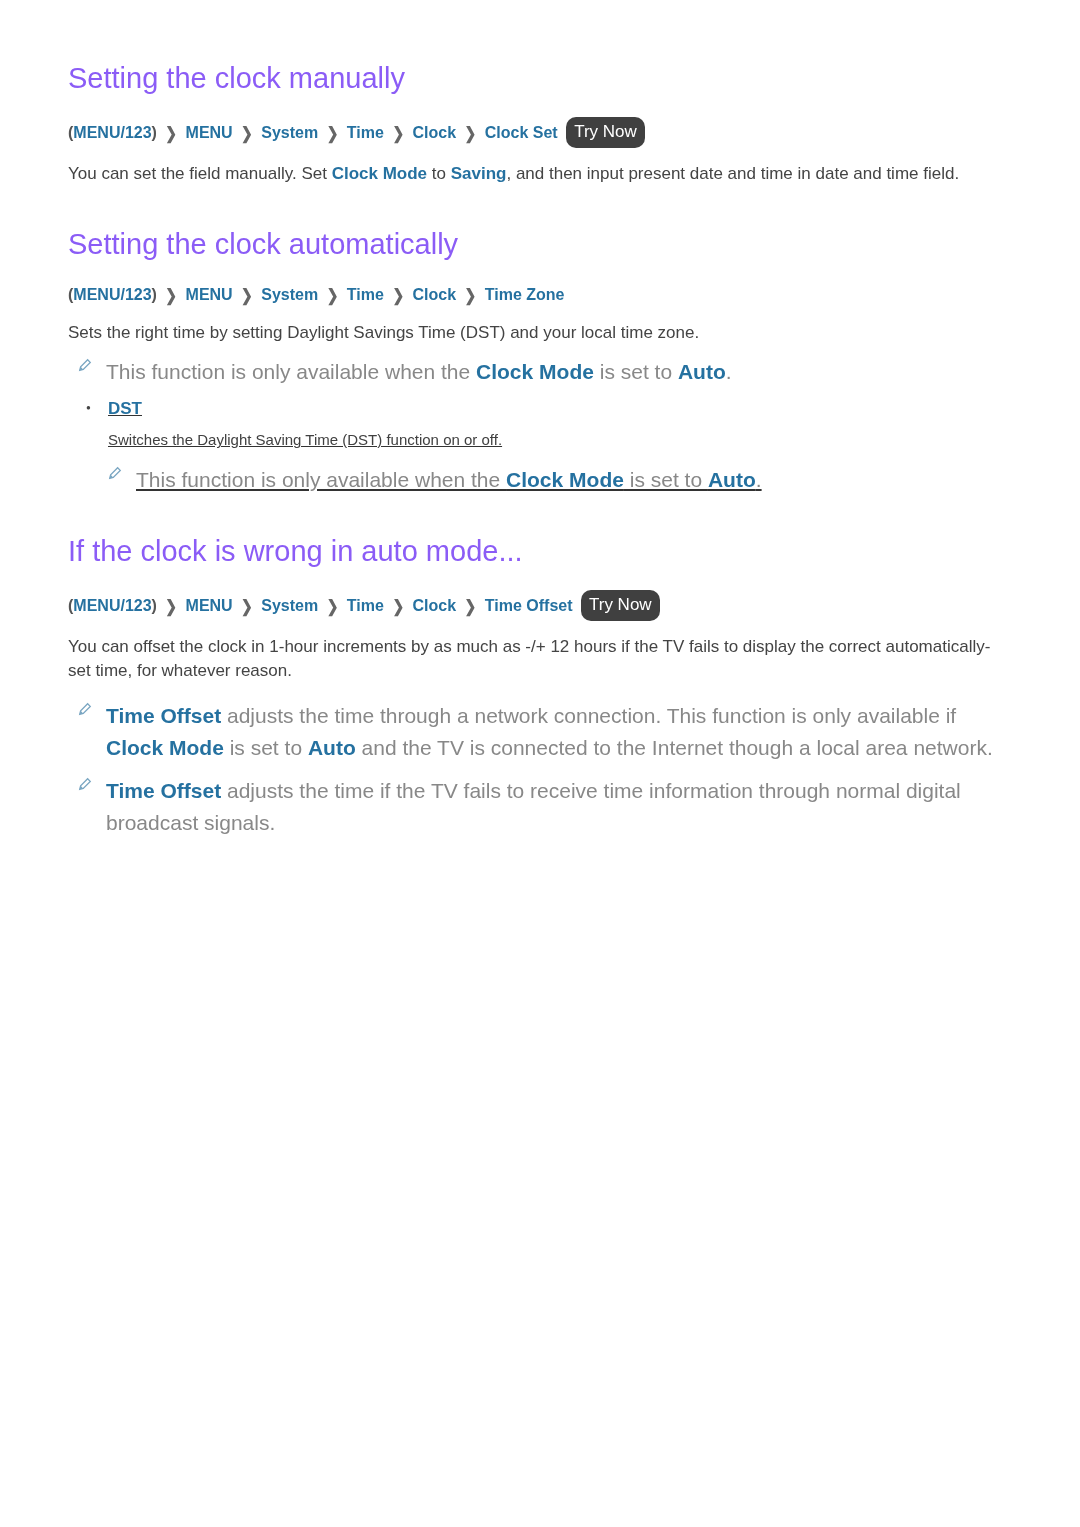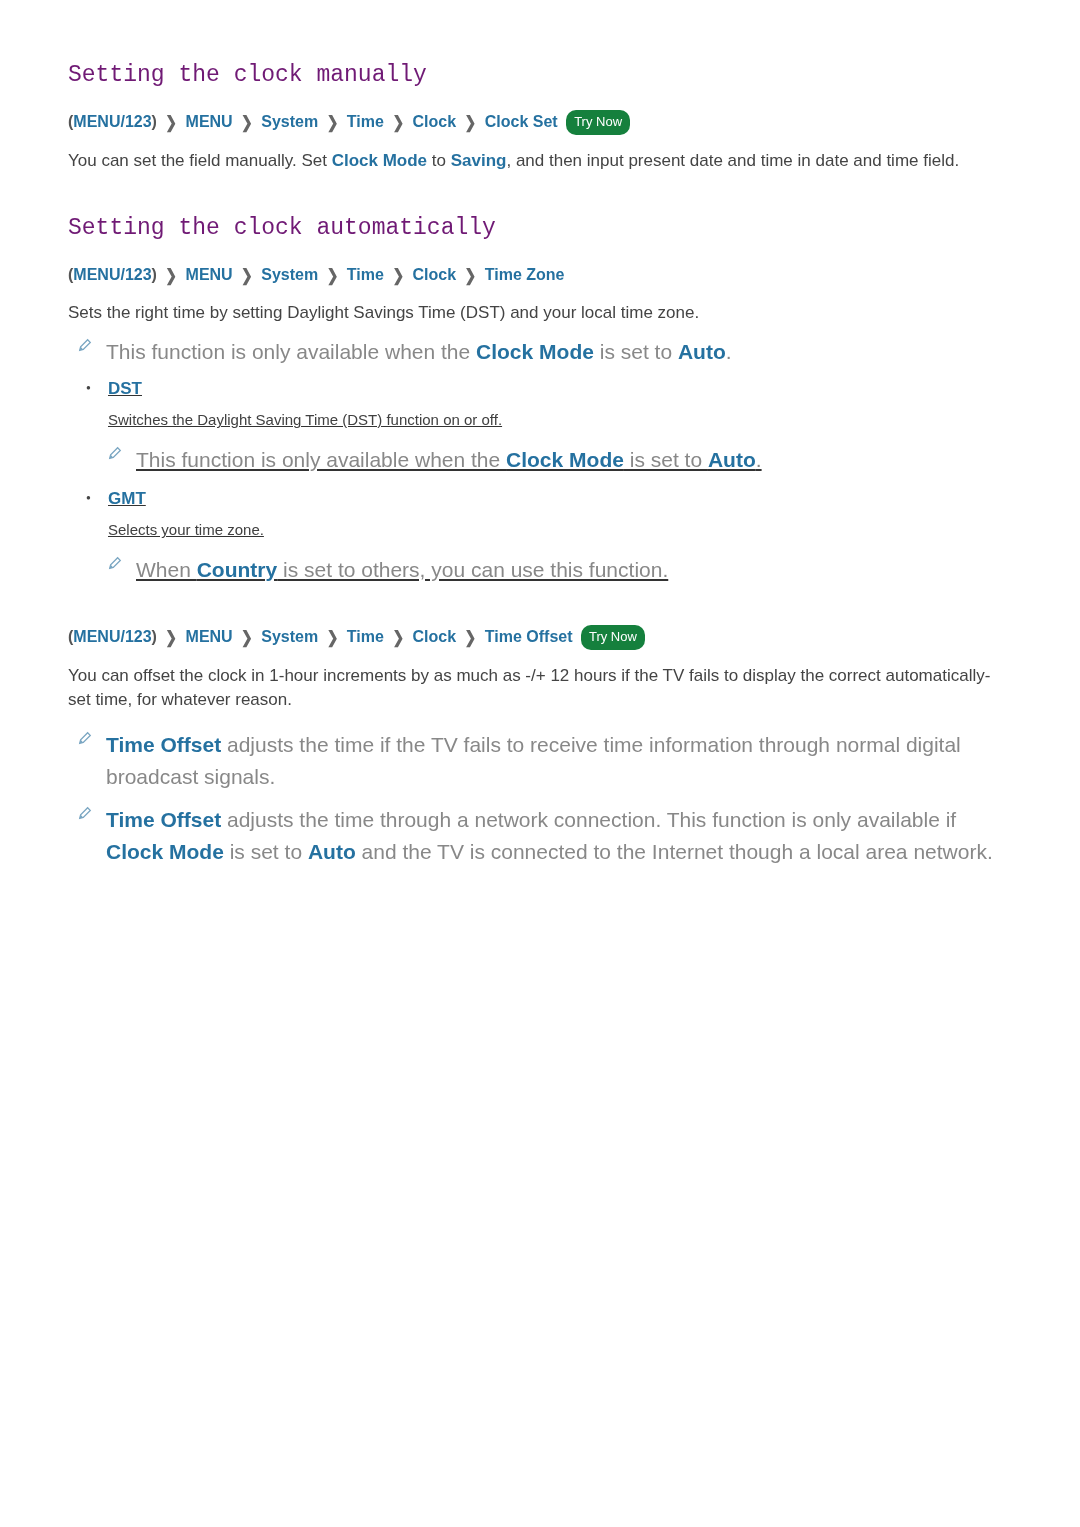--- a/index.html
+++ b/index.html
@@ -5,48 +5,47 @@
     * { box-sizing: border-box; margin: 0; padding: 0; }
     body { 
       width: 1080px; 
       height: 1527px; 
       font-family: Arial, "Helvetica Neue", sans-serif; 
       padding: 62px 68px; 
       color: #333;
       background: #fff;
     }
     .h2 { 
-      color: #701a75; 
-      font-size: 23px; 
+      color: #8b5cf6; 
+      font-size: 29px; 
       font-weight: normal; 
       margin-bottom: 22px; 
-      font-family: Liberation Mono, monospace;
     }
     .crumbs { 
       font-size: 16px; 
       font-weight: bold; 
       color: #555;
       margin-bottom: 14px;
       line-height: 1.5;
     }
     .crumbs .paren { color: #555; }
     .crumbs .bc-item { color: #2571a0; font-weight: bold; }
     .crumbs .chev { 
       display: inline-block;
       font-size: 14px;
       color: #666;
       font-weight: bold;
       margin: 0 4px;
       transform: scaleY(1.2);
     }
     .try-now { 
       display: inline-block;
-      background: #15803d; 
+      background: #404040; 
       color: #fff; 
-      font-size: 13px; 
+      font-size: 17px; 
       font-weight: normal;
       padding: 2px 8px 3px 8px; 
       border-radius: 10px; 
       margin-left: 4px;
       vertical-align: 1px;
     }
     .body-text { 
       font-size: 17px; 
       color: #444; 
       line-height: 1.45; 
@@ -174,39 +173,25 @@
           <svg viewBox="0 0 16 16">
               <path d="M2 14 L3 10 L11 2 L14 5 L6 13 Z" fill="none" stroke="#7aa6c2" stroke-width="1.5"></path>
               <path d="M2 14 L3 10 L6 13 Z" fill="#7aa6c2"></path>
             </svg>
         </span>
         <span class="note-text">
           <span>This function is only available when the </span><span class="hl">Clock Mode</span><span> is set to </span><span class="hl">Auto</span><span>.</span>
         </span>
       </div>
     </li>
-    <li>
-      <span class="opt-name">GMT</span>
-      <div class="opt-desc">Selects your time zone.</div>
-      <div class="note note-indent" style="padding-left:0">
-        <span class="note-icon">
-          <svg viewBox="0 0 16 16">
-              <path d="M2 14 L3 10 L11 2 L14 5 L6 13 Z" fill="none" stroke="#7aa6c2" stroke-width="1.5"></path>
-              <path d="M2 14 L3 10 L6 13 Z" fill="#7aa6c2"></path>
-            </svg>
-        </span>
-        <span class="note-text">
-          <span>When </span><span class="hl">Country</span><span> is set to others, you can use this function.</span>
-        </span>
-      </div>
-    </li>
   </ul>
 </div>
 
 <div class="section">
+  <div class="h2">If the clock is wrong in auto mode...</div>
 
   <div class="crumbs">
     <span class="paren">(</span><span class="bc-item">MENU/123</span><span class="paren">)</span>
     <span class="chev">❯</span>
     <span class="bc-item">MENU</span>
     <span class="chev">❯</span>
     <span class="bc-item">System</span>
     <span class="chev">❯</span>
     <span class="bc-item">Time</span>
     <span class="chev">❯</span>
@@ -219,28 +204,28 @@
   <p class="body-text no-bottom" style="margin-bottom:16px">You can offset the clock in 1-hour increments by as much as -/+ 12 hours if the TV fails to display the correct automatically-set time, for whatever reason.</p>
 
   <div class="note">
     <span class="note-icon">
       <svg viewBox="0 0 16 16">
           <path d="M2 14 L3 10 L11 2 L14 5 L6 13 Z" fill="none" stroke="#7aa6c2" stroke-width="1.5"></path>
           <path d="M2 14 L3 10 L6 13 Z" fill="#7aa6c2"></path>
         </svg>
     </span>
     <span class="note-text">
-      <span class="hl">Time Offset</span><span> adjusts the time if the TV fails to receive time information through normal digital broadcast signals.</span>
+      <span class="hl">Time Offset</span><span> adjusts the time through a network connection. This function is only available if </span><span class="hl">Clock Mode</span><span> is set to </span><span class="hl">Auto</span><span> and the TV is connected to the Internet though a local area network.</span>
     </span>
   </div>
 
   <div class="note">
     <span class="note-icon">
       <svg viewBox="0 0 16 16">
           <path d="M2 14 L3 10 L11 2 L14 5 L6 13 Z" fill="none" stroke="#7aa6c2" stroke-width="1.5"></path>
           <path d="M2 14 L3 10 L6 13 Z" fill="#7aa6c2"></path>
         </svg>
     </span>
     <span class="note-text">
-      <span class="hl">Time Offset</span><span> adjusts the time through a network connection. This function is only available if </span><span class="hl">Clock Mode</span><span> is set to </span><span class="hl">Auto</span><span> and the TV is connected to the Internet though a local area network.</span>
+      <span class="hl">Time Offset</span><span> adjusts the time if the TV fails to receive time information through normal digital broadcast signals.</span>
     </span>
   </div>
 </div>
 
 </body></html>

